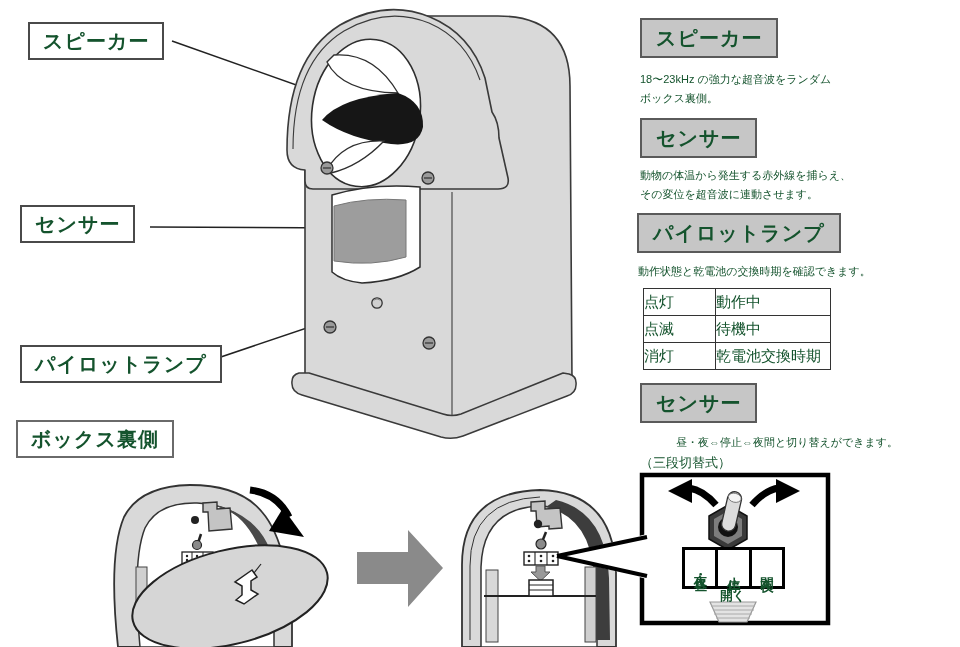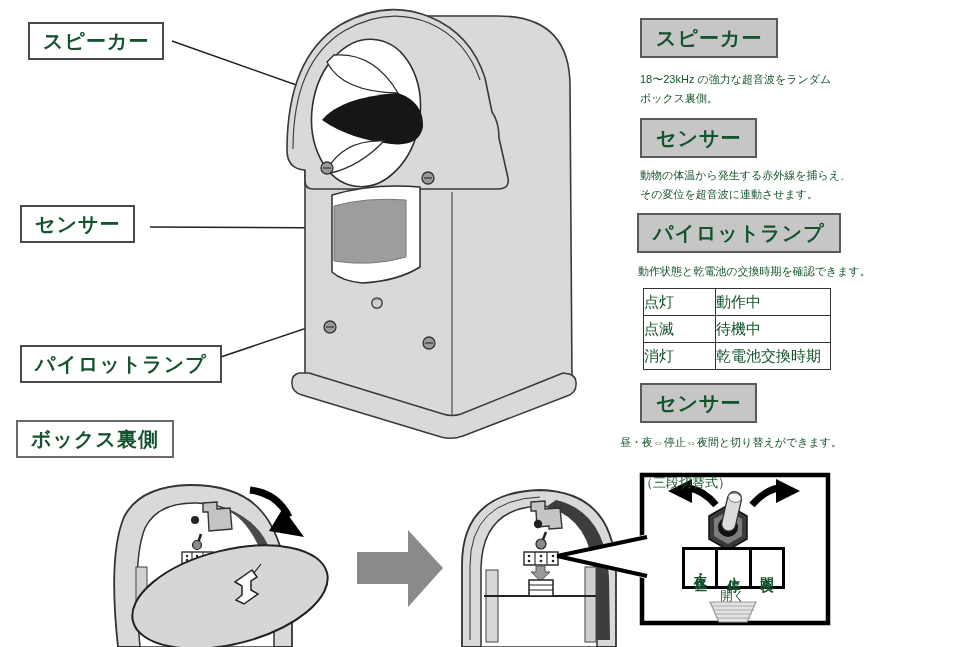--- a/index.html
+++ b/index.html
@@ -35,21 +35,21 @@
     border:3px solid #000;display:flex;box-sizing:border-box;background:#fff;
   }
   .sw-cell{
     flex:1;border-right:3px solid #000;display:flex;align-items:center;justify-content:center;
     writing-mode:vertical-rl;text-orientation:upright;
     font-weight:bold;font-size:13.5px;line-height:1;letter-spacing:-2px;background:#fff;
   }
   .sw-cell:last-child{border-right:none;}
   .open-label{
     position:absolute;z-index:2;left:700px;top:588px;width:66px;text-align:center;
-    font-size:12.5px;font-weight:normal;
+    font-size:12.5px;font-weight:bold;
   }
 </style>
 </head>
 <body>
 
 <div class="canvas">
 
   <svg class="art" width="960" height="647" viewBox="0 0 960 647">
 
     <g stroke="#222" stroke-width="1.5">
@@ -243,22 +243,22 @@
       <td class="t-meaning">待機中</td>
     </tr>
     <tr>
       <td class="t-state">消灯</td>
       <td class="t-meaning">乾電池交換時期</td>
     </tr>
   </tbody>
     </table>
 
   <div class="hbox" style="left:640px;top:383px;">センサー</div>
-  <div class="ptext" style="left:620px;top:433px;">昼・夜⇔停止⇔夜間と切り替えができます。</div>
-  <div class="ptext small" style="left:640px;top:453px;margin-top:20px;">（三段切替式）</div>
+  <div class="ptext" style="left:676px;top:433px;">昼・夜⇔停止⇔夜間と切り替えができます。</div>
+  <div class="ptext small" style="left:640px;top:453px;">（三段切替式）</div>
 
   <div class="sw-cells">
     <div class="sw-cell">昼・夜</div>
     <div class="sw-cell">停止</div>
     <div class="sw-cell">夜間</div>
   </div>
   <div class="open-label">開く</div>
 
 </div>
 

